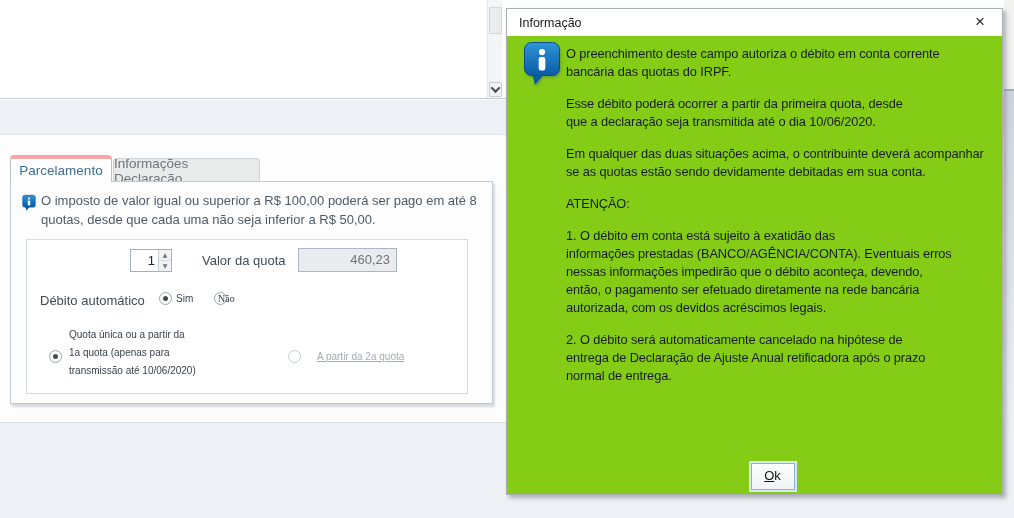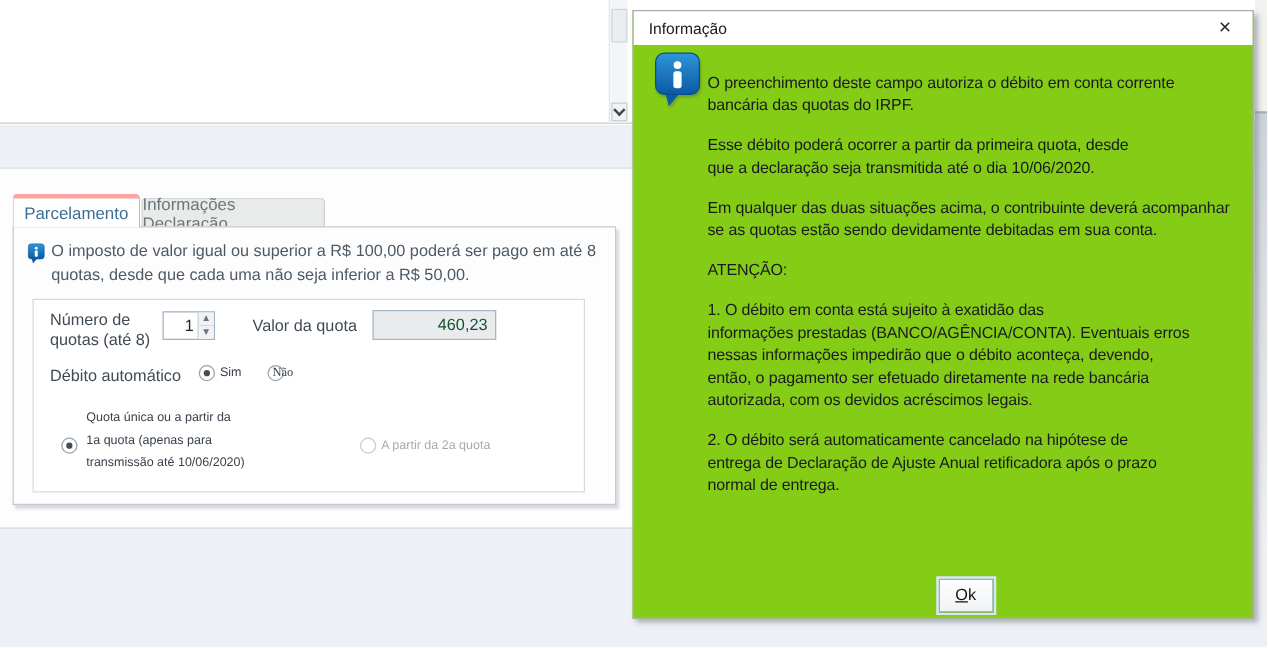--- a/index.html
+++ b/index.html
@@ -72,21 +72,21 @@
     position:absolute; left:103px; top:9px; width:42px; height:23px;
     background:#fff; border:1px solid #9fb2c4; display:flex;
   }
   .spinner-val { flex:1; font-size:13px; color:#22282e; text-align:right; line-height:21px; padding-right:3px; }
   .spinner-arrows { width:13px; display:flex; flex-direction:column; border-left:1px solid #c6ccd2; }
   .sp-btn { flex:1; background:#f1f2f3; font-size:6px; color:#6a7480; text-align:center;
     line-height:10px; font-family:"DejaVu Sans", sans-serif; }
   .sp-btn.up { border-bottom:1px solid #d6dadd; }
   .value-field {
     position:absolute; left:271px; top:8px; width:99px; height:24px;
-    background:#e9ebee; border:1px solid #a9b7c6; font-size:13px; color:#14532d;
+    background:#e9ebee; border:1px solid #a9b7c6; font-size:13px; color:#737373;
     text-align:right; line-height:22px; padding-right:6px;
   }
   .radio {
     position:absolute; width:13px; height:13px; border:1px solid #9aa2aa;
     border-radius:50%; background:#fff;
   }
   .radio.checked::after {
     content:""; position:absolute; left:3px; top:3px; width:5px; height:5px;
     border-radius:50%; background:#454c53;
   }
@@ -109,21 +109,21 @@
     position:absolute; right:10px; top:3px; width:24px; height:21px;
     font-size:17px; font-weight:300; color:#2a2a2a; text-align:center; line-height:20px;
     cursor:default;
   }
   .dialog-icon { position:absolute; left:16px; top:32px; width:38px; height:46px;
     filter:drop-shadow(1px 2px 1px rgba(60,70,80,.3)); }
   .dialog-text {
     position:absolute; left:59px; top:36px; width:430px;
     font-size:12.8px; line-height:18px; color:#191c1f; letter-spacing:-0.1px;
   }
-  .dialog-text p { white-space:pre; margin:12px 0 14px 0; }
+  .dialog-text p { white-space:pre; margin:0 0 14px 0; }
   .ok-btn {
     position:absolute; left:50%; top:454px; transform:translateX(-50%);
     width:44px; height:27px; background:linear-gradient(#fefefe,#f0f2f4);
     border:1px solid #8ab2d8; box-shadow:0 0 0 2px #d9e7f4;
     font-size:13px; color:#111; text-align:center; line-height:24px; cursor:default;margin-left:18px;
   }
   .ok-btn .u { text-decoration:underline; }
 </style>
 </head>
 <body>
@@ -157,22 +157,20 @@
       </defs>
       <polygon points="9,32 22,32 12,44" fill="#0a5aa4"></polygon>
       <rect x="1.5" y="1.5" width="35" height="33" rx="7" fill="url(#gsm)" stroke="#0a4c8c" stroke-width="1"></rect>
       <circle cx="19" cy="11" r="3.1" fill="#fff"></circle>
       <rect x="15.7" y="16" width="6.6" height="13.5" rx="2.2" fill="#fff"></rect>
     </svg>
     <div class="panel-note">O imposto de valor igual ou superior a R$ 100,00 poderá ser pago em até 8
 quotas, desde que cada uma não seja inferior a R$ 50,00.</div>
 
     <div class="inner-box">
-      <div class="field-label" style="left:13px; top:8px;">Número de
-quotas (até 8)</div>
 
       <div class="spinner">
         <div class="spinner-val">1</div>
         <div class="spinner-arrows">
           <div class="sp-btn up">▲</div>
           <div class="sp-btn">▼</div>
         </div>
       </div>
 
       <div class="field-label" style="left:175px; top:13px;">Valor da quota</div>
@@ -185,21 +183,21 @@
 
       <span class="radio" style="left:187px; top:52px;"></span>
       <span class="radio-label" style="left:191px; top:51px;font-family:Liberation Serif, serif;">Não</span>
 
       <span class="radio checked" style="left:22px; top:110px;"></span>
       <span class="radio-label multiline" style="left:42px; top:86px;">Quota única ou a partir da
 1a quota (apenas para
 transmissão até 10/06/2020)</span>
 
       <span class="radio disabled" style="left:261px; top:110px;"></span>
-      <span class="radio-label disabled" style="left:278px; top:109px;">A partir da 2a quota</span>
+      <span class="radio-label disabled" style="left:290px; top:109px;text-decoration:underline;">A partir da 2a quota</span>
     </div>
   </div>
 
   <div class="dialog">
     <div class="dialog-titlebar">
       <span class="dialog-title">Informação</span>
     </div>
     <div class="dialog-close">
       <span>×</span>
     </div>

